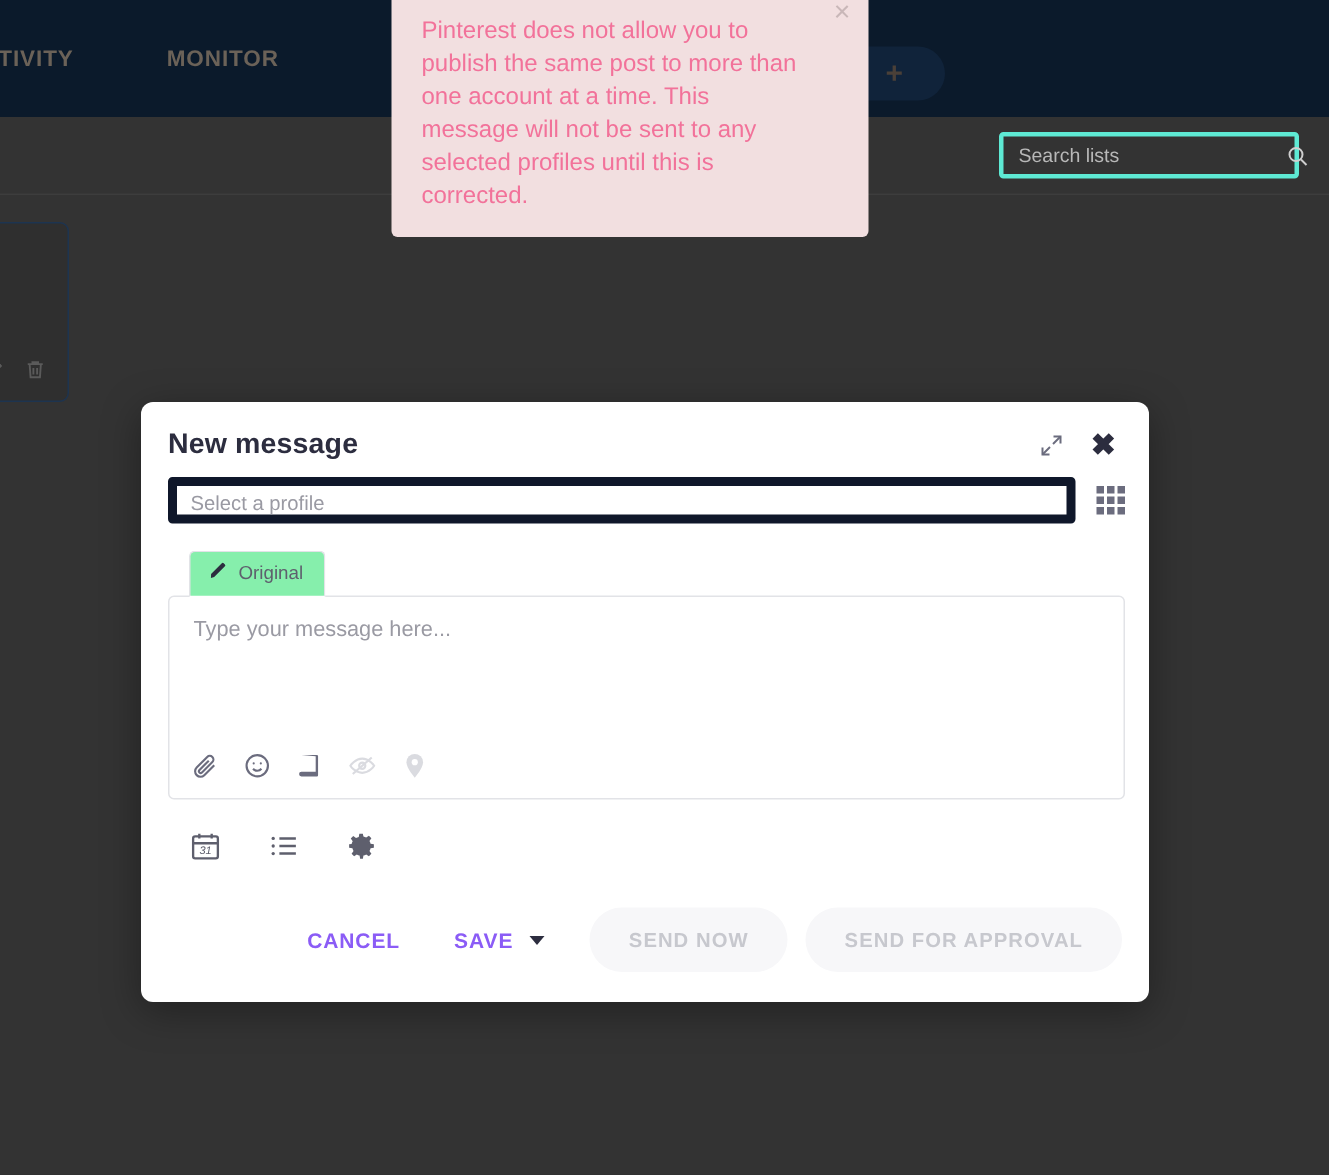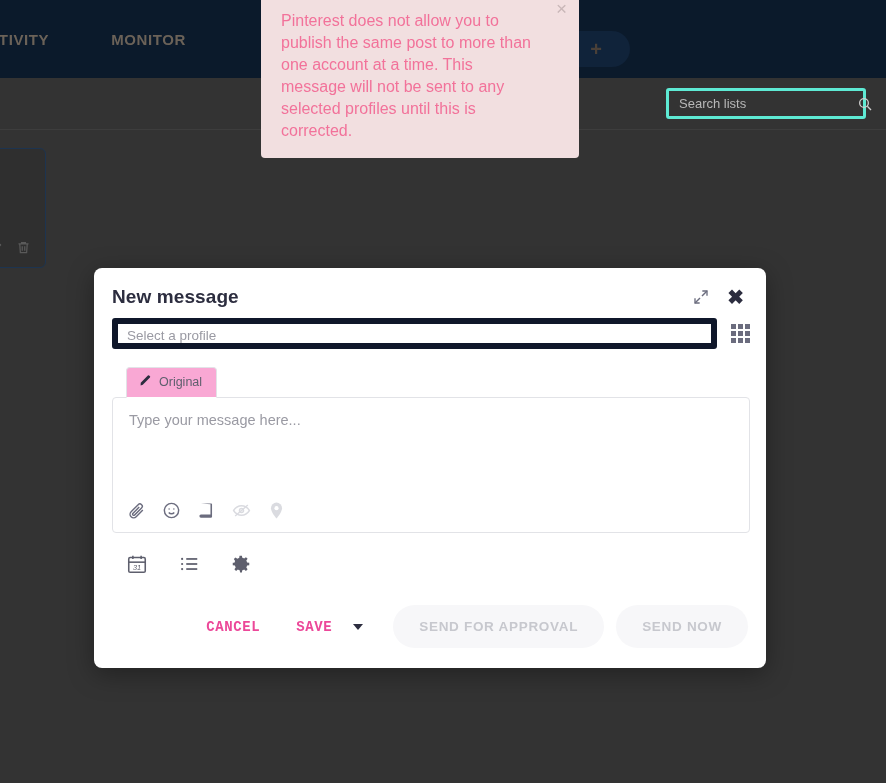--- a/index.html
+++ b/index.html
@@ -111,21 +111,21 @@
   .grid-icon { display: grid; grid-template-columns: repeat(3, 5px); gap: 2px; cursor: pointer; }
   .grid-icon i { display: block; width: 5px; height: 5px; background: #6b6c7e; }
 
   
   .compose-wrap { position: relative; margin-top: 18px; padding-left: 2px; }
   .tab-strip { display: flex; padding-left: 14px; position: relative; z-index: 3; }
   .tab {
     display: flex; align-items: center; gap: 7px;
     border: 1px solid #e2e3e7; border-bottom: 1px solid #fff;
     border-radius: 4px 4px 0 0; padding: 6px 14px 7px 12px;
-    background: #f9a8d4; font-size: 12.5px; color: #5e5f6d; cursor: pointer;
+    background: #86efac; font-size: 12.5px; color: #5e5f6d; cursor: pointer;
     transform: skewX(0deg);
   }
   .tab svg { width: 13px; height: 13px; color: #2c2d3f; }
   .compose-box {
     border: 1px solid #e2e3e7; border-radius: 4px; margin-top: -1px;
     height: 136px; position: relative; background: #fff;
   }
   .compose-placeholder {
     padding: 14px 16px; color: #9a9aa3; font-size: 14.5px;
   }
@@ -144,25 +144,25 @@
   }
   .secondary-tools .tool { cursor: pointer; color: #5e5f6d; line-height: 0; }
   .secondary-tools .tool svg { width: 22px; height: 22px; }
 
   .modal-footer {
     display: flex; align-items: center; justify-content: flex-end;
     gap: 0; padding: 22px 2px 20px 0; margin-top: 8px;
   }
   .btn-text {
     background: none; border: none; cursor: pointer;
-    font-family: Liberation Mono, monospace;
+    font-family: Liberation Sans, sans-serif;
     font-size: 14px; font-weight: bold; letter-spacing: 0.6px;
-    color: #ec4899; padding: 10px 18px;
-  }
-  .btn-save { display: flex; align-items: center; gap: 21px; }
+    color: #8b5cf6; padding: 10px 18px;
+  }
+  .btn-save { display: flex; align-items: center; gap: 11px; }
   .caret { width: 0; height: 0; border-left: 5px solid transparent; border-right: 5px solid transparent; border-top: 6px solid #2c2d3f; }
   .btn-pill {
     border: none; border-radius: 22px; cursor: default;
     font-family: "Liberation Sans", sans-serif;
     font-size: 13.5px; font-weight: bold; letter-spacing: 0.7px;
     background: #f7f7f9; color: #c7c8ce;
     padding: 14px 26px; margin-left: 12px;
   }
 </style>
 </head>
@@ -329,18 +329,18 @@
         </svg>
       </span>
     </div>
 
     <div class="modal-footer">
       <button class="btn-text">CANCEL</button>
       <button class="btn-text btn-save">
         <span>SAVE</span>
         <span class="caret"></span>
       </button>
+      <button class="btn-pill">SEND NOW</button>
       <button class="btn-pill">SEND FOR APPROVAL</button>
-      <button class="btn-pill">SEND NOW</button>
     </div>
 
   </div>
 </div>
 
 </body></html>

